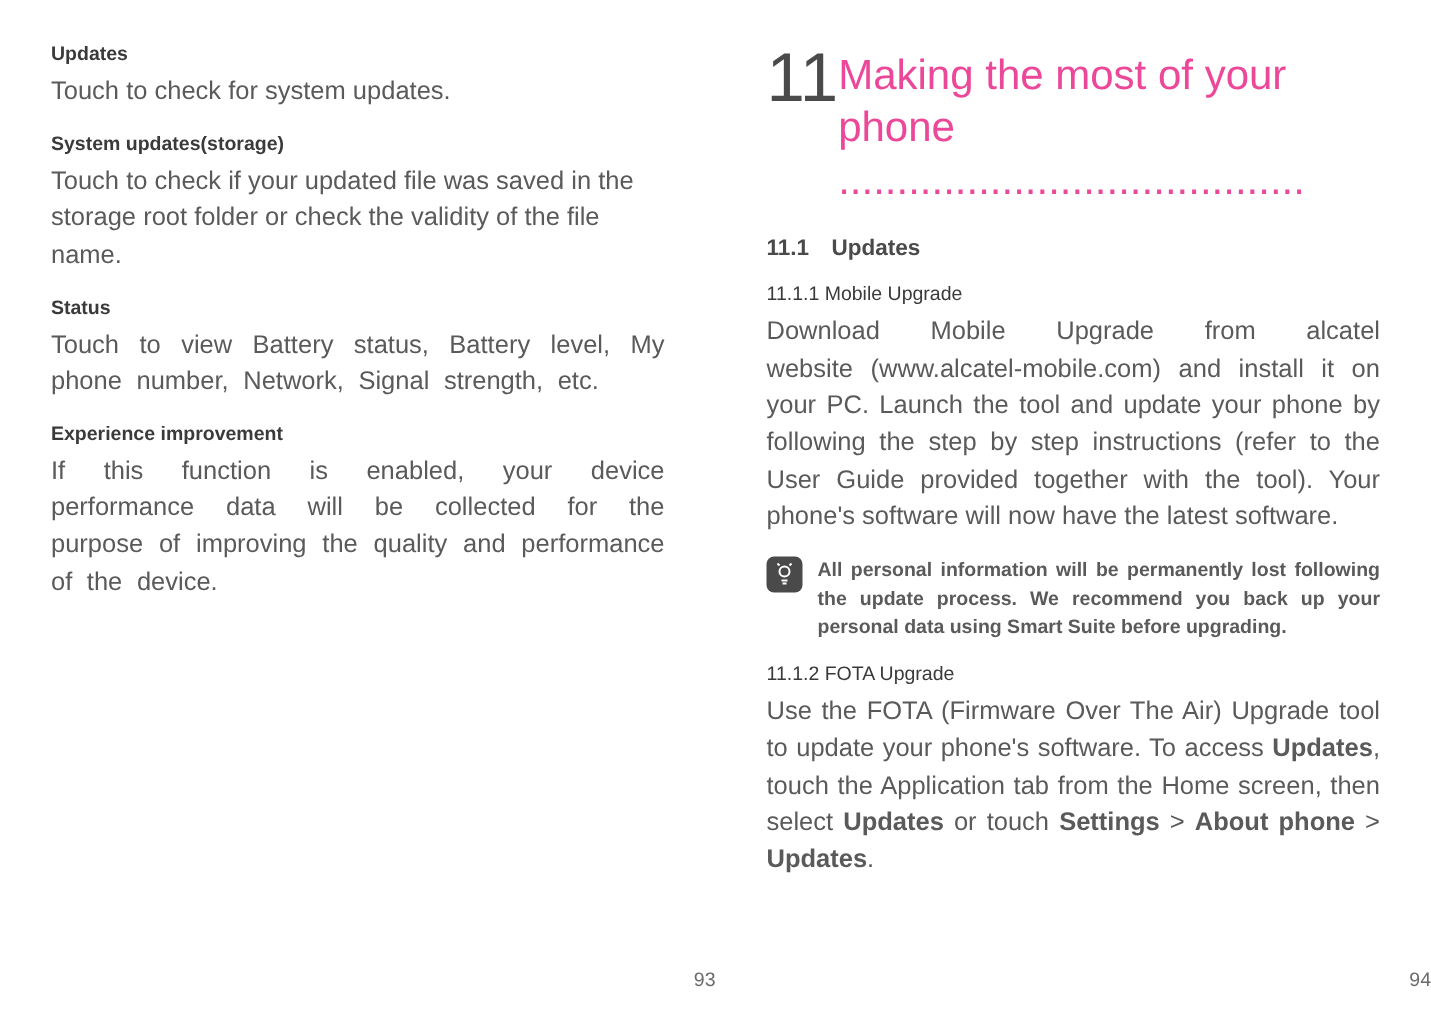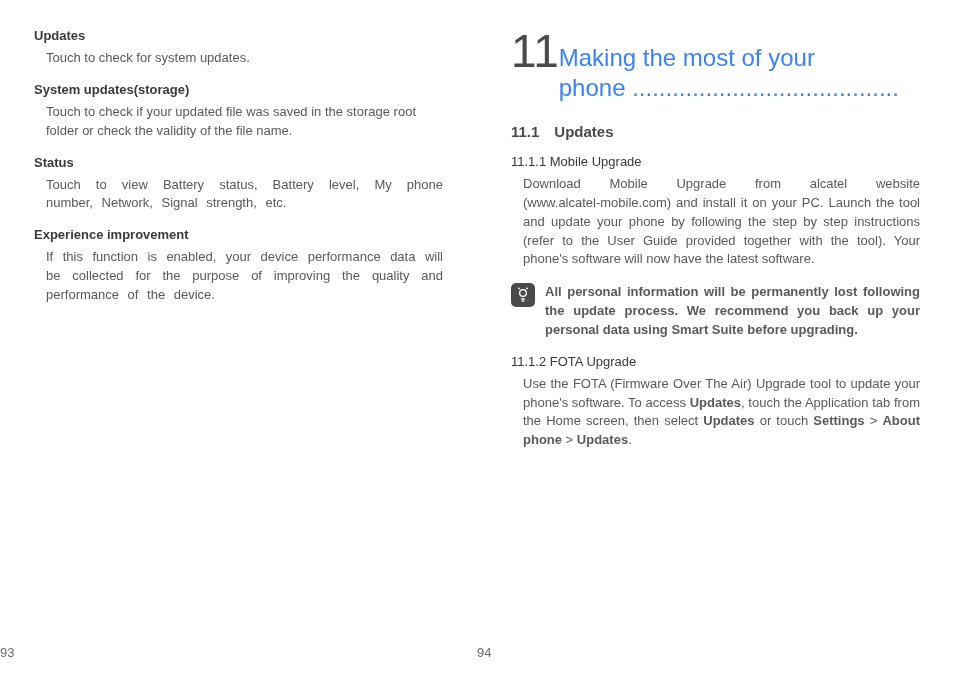--- a/index.html
+++ b/index.html
@@ -16,33 +16,33 @@
     width: 50%;
     box-sizing: border-box;
     padding: 28px 34px 0 34px;
     position: relative;
   }
   .page-num {
     position: absolute;
     bottom: 18px;
     left: 0;
     width: 100%;
-    text-align: left;
+    text-align: right;
     font-size: 13px;
     color: #6b6b6b;
   }
   h4.sub-bold {
     font-size: 13px;
     font-weight: 700;
     margin: 0 0 6px 0;
     color: #3a3a3a;
   }
   p.body {
-    font-size: 13px;
-    margin: 0 0 14px 12px;
+    font-size: 17px;
+    margin: 0 0 14px 0;
     line-height: 1.45;
     color: #5a5a5a;
   }
   .justify {
     text-align: justify;
     text-justify: inter-word;
   }
   .word-space-wide { word-spacing: 5px; }
   .word-space-widest { word-spacing: 20px; }
   
@@ -51,25 +51,25 @@
     gap: 0;
     margin: 0 0 20px 0;
   }
   .chapter-num {
     font-size: 46px;
     line-height: 1;
     color: #4a4a4a;
     font-weight: 400;
   }
   .chapter-title {
-    font-size: 24px;
-    color: #3b82f6;
+    font-size: 28px;
+    color: #ec4899;
     line-height: 1.25;
     font-weight: 400;
-    margin-top: 15px;
+    margin-top: 4px;
   }
   h3.section {
     font-size: 15px;
     font-weight: 700;
     color: #4a4a4a;
     margin: 20px 0 6px 0;
   }
   h4.subsection {
     font-size: 13px;
     font-weight: 400;

